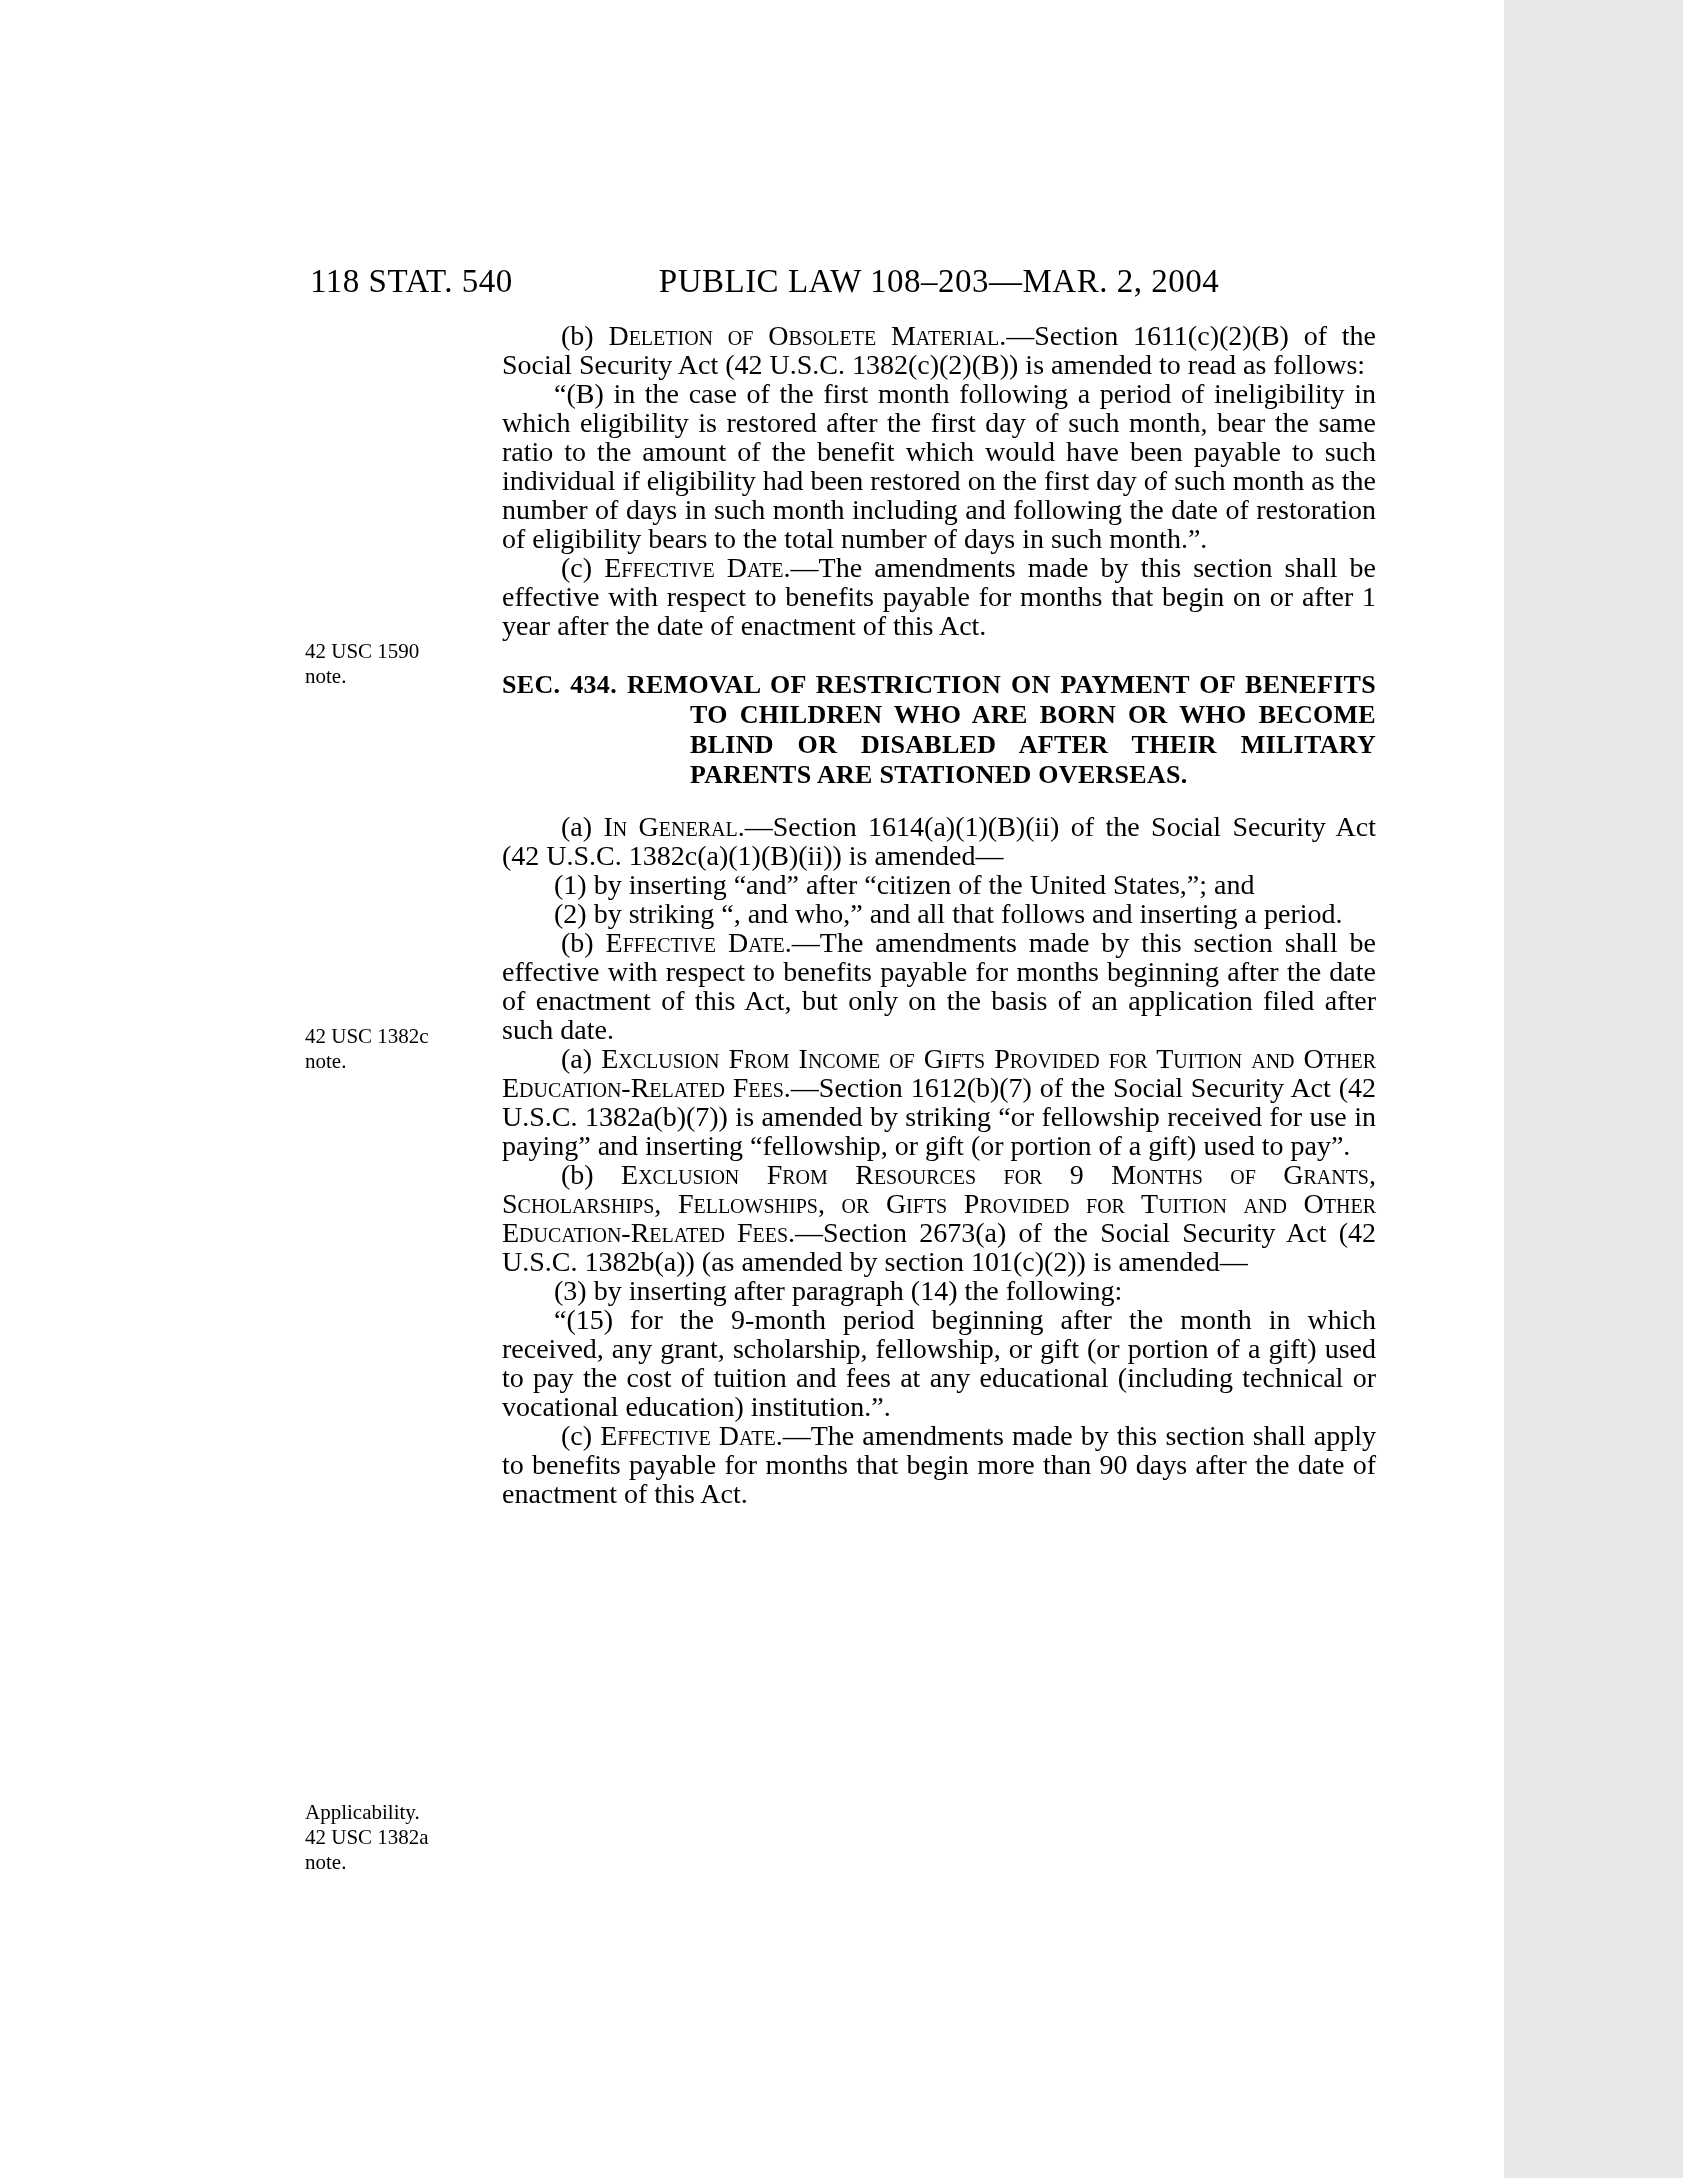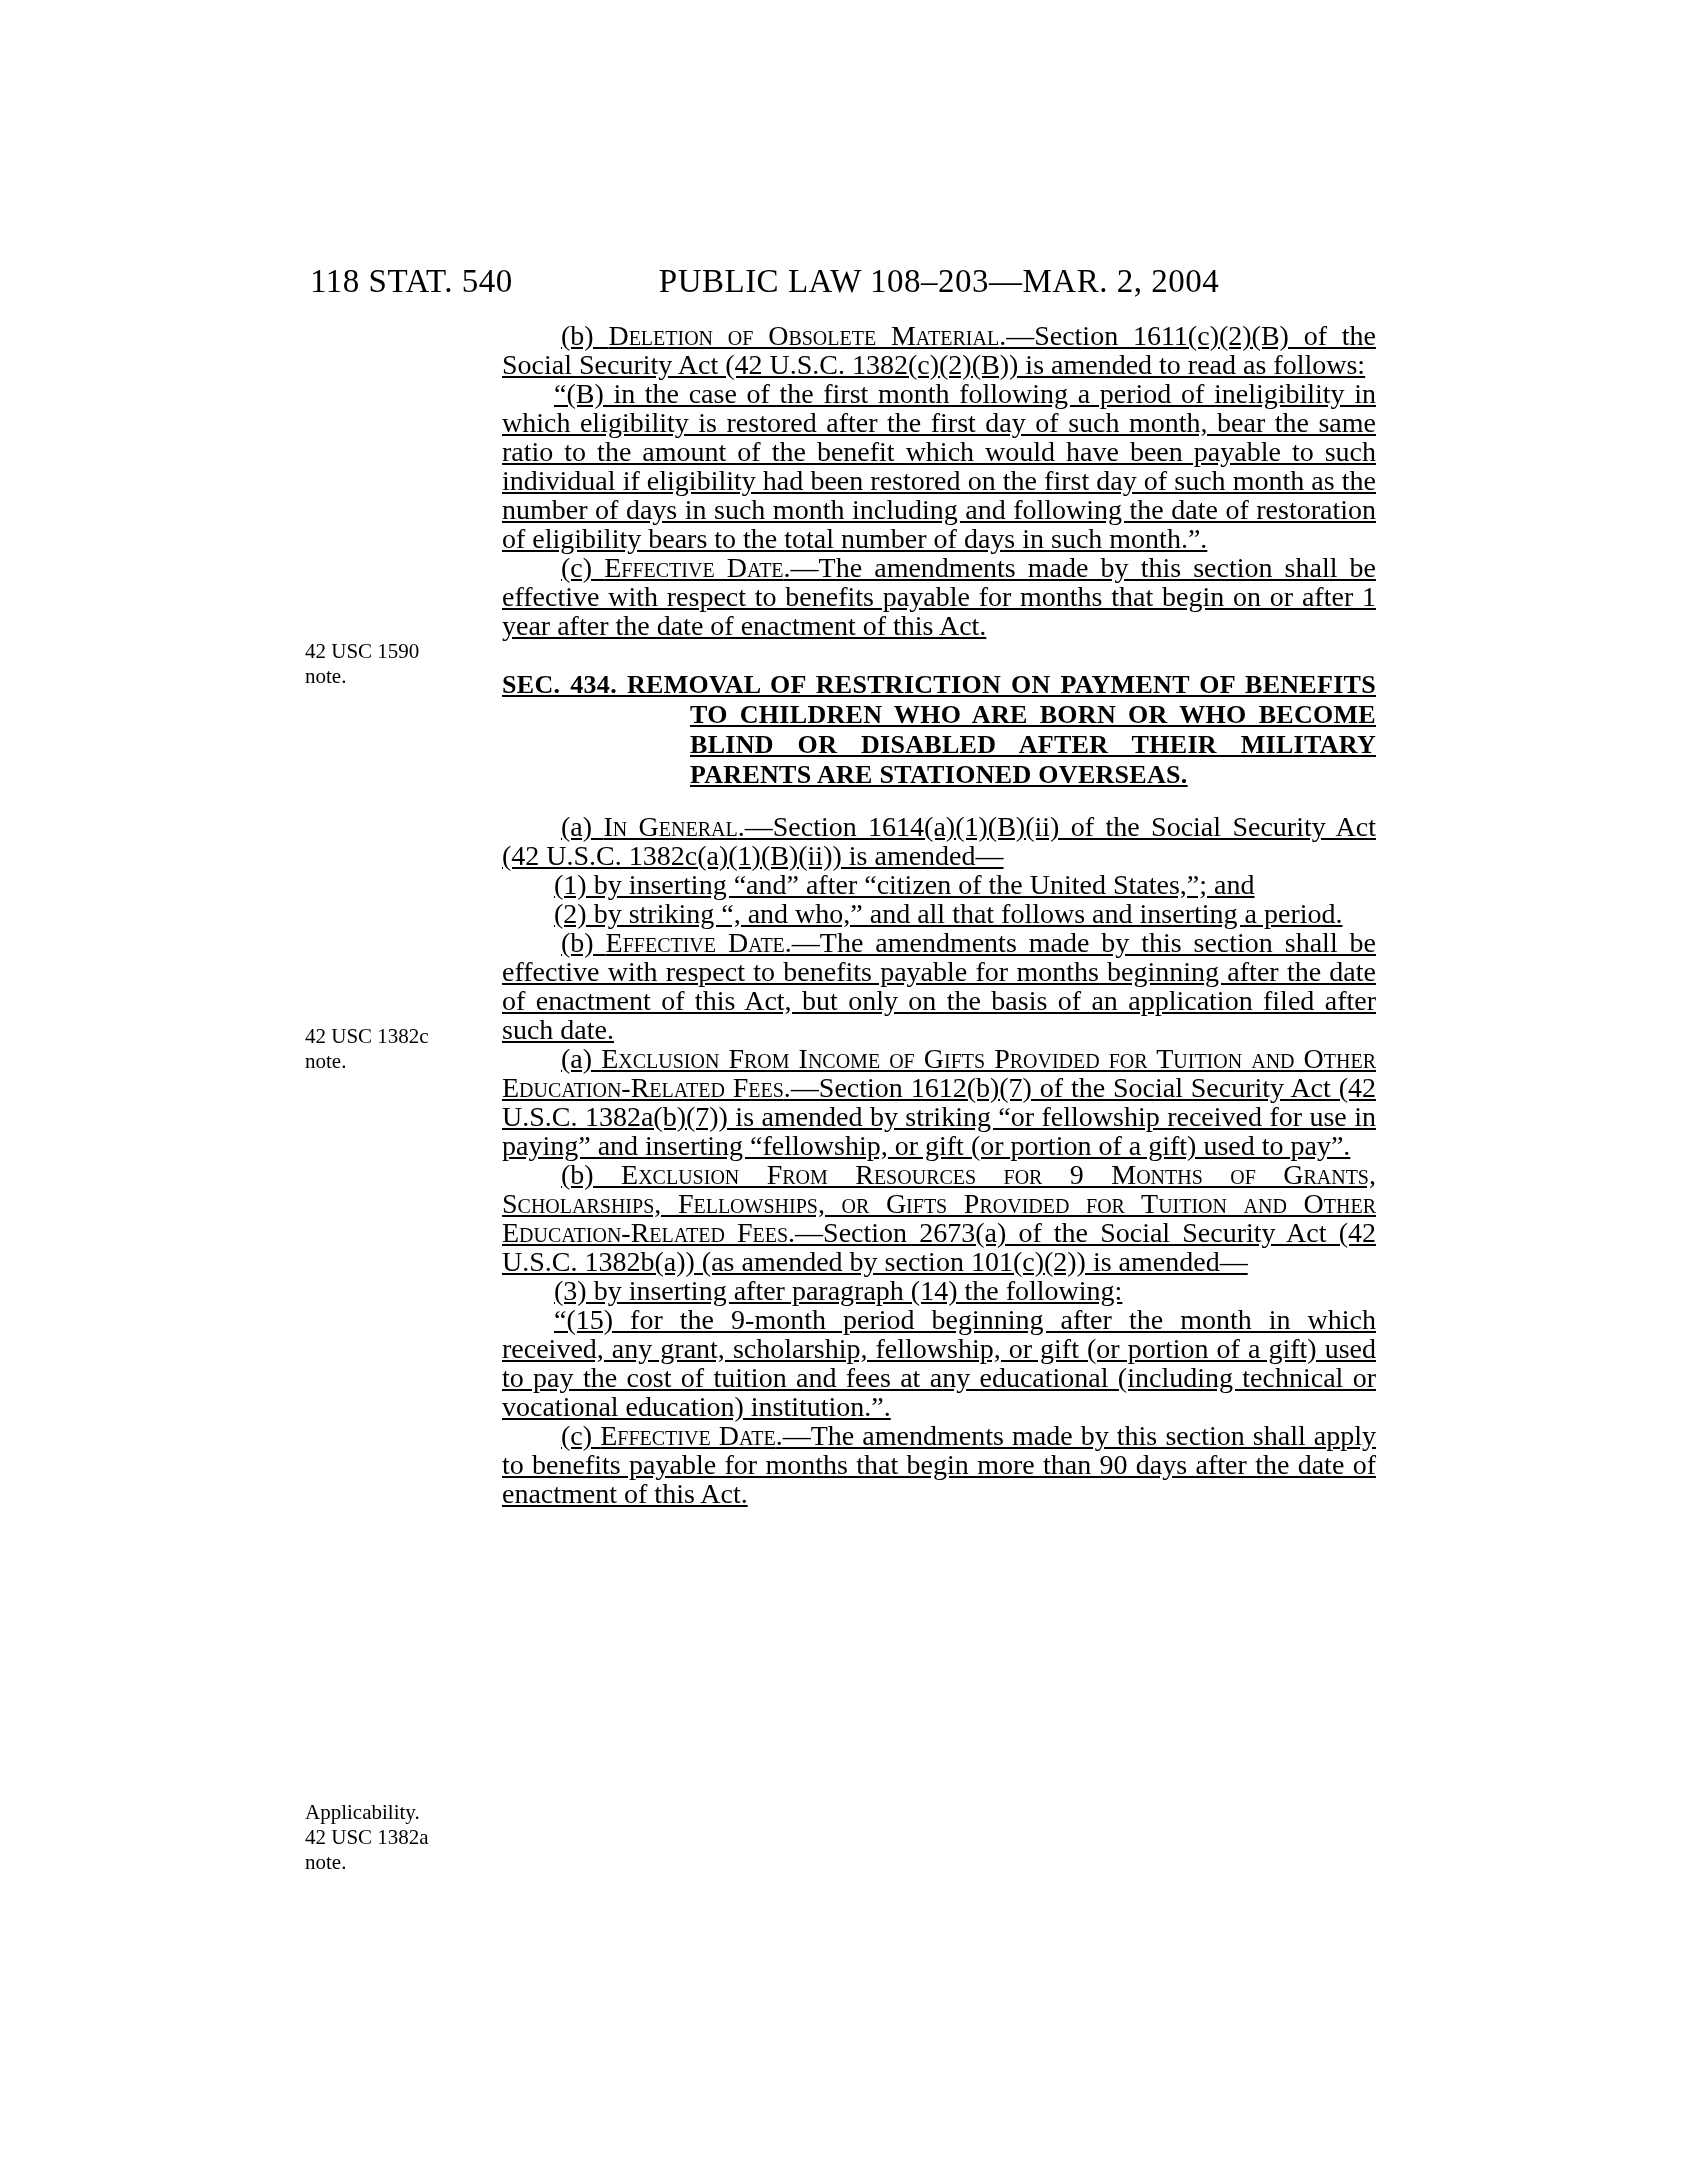--- a/index.html
+++ b/index.html
@@ -1,18 +1,18 @@
 <!DOCTYPE html>
 <html><head>
 <meta charset="utf-8">
 <style>
   html, body { margin: 0; padding: 0; background: #e8e8e8; }
   .page {
     position: relative;
-    width: 1683px;
+    width: 1504px;
     height: 2178px;
     background: #ffffff;
     color: #000000;
     font-family: "Liberation Serif", "DejaVu Serif", serif;
     overflow: hidden;
   }
   .hdr-stat {
     position: absolute;
     left: 310px;
     top: 263px;
@@ -33,21 +33,21 @@
     white-space: nowrap;
   }
   .body-col {
     position: absolute;
     left: 502px;
     top: 321px;
     width: 874px;
     font-size: 28px;
     line-height: 29px;
   }
-  .body-col p { margin: 0; text-decoration: underline; }
+  .body-col p { margin: 0; }
   .para {
     text-align: justify;
     text-indent: 59px;
   }
   .q {
     text-align: justify;
     margin-left: 57px;
     text-indent: 52px;
   }
   .sec {

